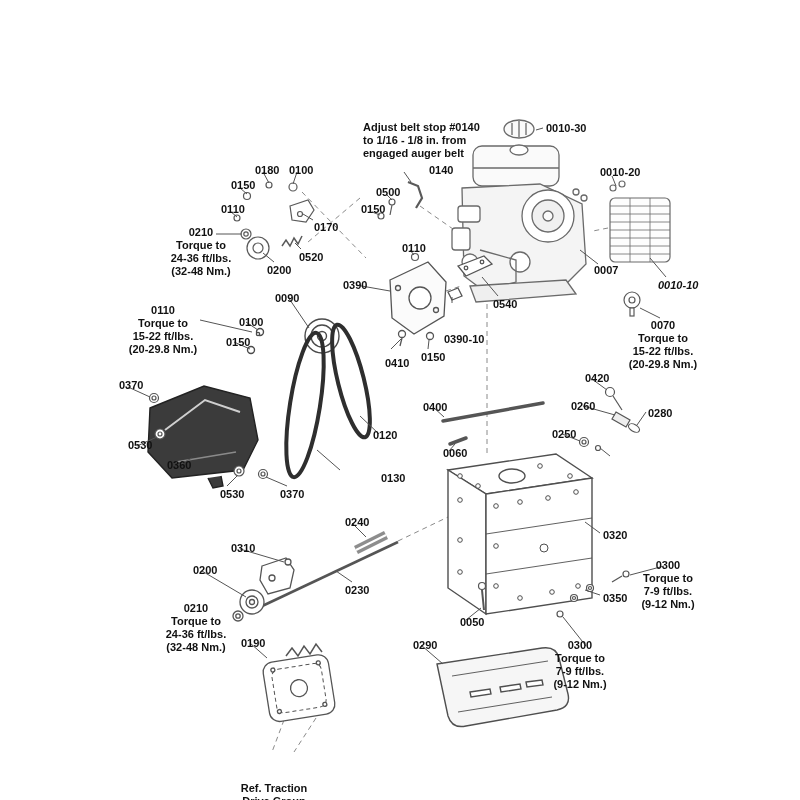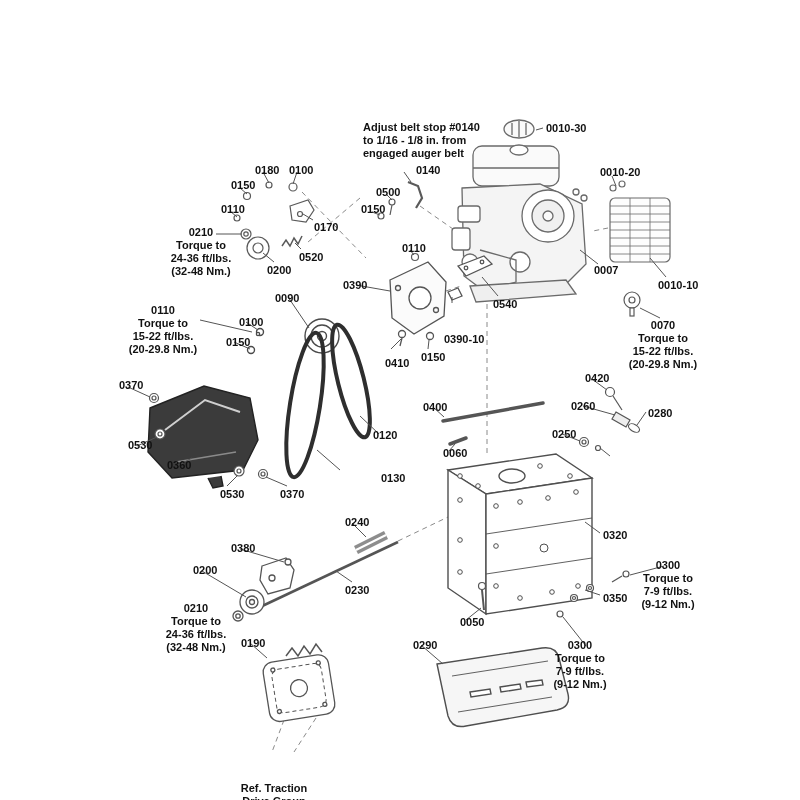--- a/index.html
+++ b/index.html
@@ -280,34 +280,34 @@
 
 <div id="label-layer">
       <div class="lbl left" style="left: 363px; top: 121px;">Adjust belt stop #0140
 to 1/16 - 1/8 in. from
 engaged auger belt</div>
       <div class="lbl left" style="left: 546px; top: 122px;">0010-30</div>
       <div class="lbl left" style="left: 600px; top: 166px;">0010-20</div>
       <div class="lbl left" style="left: 255px; top: 164px;">0180</div>
       <div class="lbl left" style="left: 289px; top: 164px;">0100</div>
       <div class="lbl left" style="left: 231px; top: 179px;">0150</div>
-      <div class="lbl left" style="left: 376px; top: 164px; padding-left: 40px;">0140</div>
+      <div class="lbl left" style="left: 389px; top: 164px; padding-left: 40px;">0140</div>
       <div class="lbl left" style="left: 221px; top: 203px;">0110</div>
       <div class="lbl left" style="left: 376px; top: 186px;">0500</div>
       <div class="lbl left" style="left: 361px; top: 203px;">0150</div>
       <div class="lbl left" style="left: 314px; top: 221px;">0170</div>
       <div class="lbl center" style="left: 201px; top: 226px;">0210
 Torque to
 24-36 ft/lbs.
 (32-48 Nm.)</div>
       <div class="lbl left" style="left: 299px; top: 251px;">0520</div>
       <div class="lbl left" style="left: 267px; top: 264px;">0200</div>
       <div class="lbl left" style="left: 402px; top: 242px;">0110</div>
       <div class="lbl left" style="left: 594px; top: 264px;">0007</div>
-      <div class="lbl left" style="left: 658px; top: 279px;">0010-10</div>
+      <div class="lbl left" style="left: 658px; top: 279px; font-style: italic;">0010-10</div>
       <div class="lbl left" style="left: 343px; top: 279px;">0390</div>
       <div class="lbl left" style="left: 493px; top: 298px;">0540</div>
       <div class="lbl left" style="left: 444px; top: 305px; margin-top: 28px;">0390-10</div>
       <div class="lbl left" style="left: 275px; top: 292px;">0090</div>
       <div class="lbl center" style="left: 163px; top: 304px;">0110
 Torque to
 15-22 ft/lbs.
 (20-29.8 Nm.)</div>
       <div class="lbl left" style="left: 239px; top: 316px;">0100</div>
       <div class="lbl left" style="left: 226px; top: 336px;">0150</div>
@@ -325,21 +325,21 @@
       <div class="lbl left" style="left: 552px; top: 428px;">0250</div>
       <div class="lbl left" style="left: 128px; top: 439px;">0530</div>
       <div class="lbl left" style="left: 373px; top: 429px;">0120</div>
       <div class="lbl left" style="left: 443px; top: 447px;">0060</div>
       <div class="lbl left" style="left: 167px; top: 459px;">0360</div>
       <div class="lbl left" style="left: 333px; top: 472px; margin-left: 48px;">0130</div>
       <div class="lbl left" style="left: 220px; top: 488px;">0530</div>
       <div class="lbl left" style="left: 280px; top: 488px;">0370</div>
       <div class="lbl left" style="left: 603px; top: 529px;">0320</div>
       <div class="lbl left" style="left: 345px; top: 516px;">0240</div>
-      <div class="lbl left" style="left: 231px; top: 542px;">0380</div>
+      <div class="lbl left" style="left: 231px; top: 542px;">0310</div>
       <div class="lbl center" style="left: 668px; top: 559px;">0300
 Torque to
 7-9 ft/lbs.
 (9-12 Nm.)</div>
       <div class="lbl left" style="left: 193px; top: 564px;">0200</div>
       <div class="lbl left" style="left: 345px; top: 584px;">0230</div>
       <div class="lbl left" style="left: 603px; top: 592px;">0350</div>
       <div class="lbl center" style="left: 196px; top: 602px;">0210
 Torque to
 24-36 ft/lbs.

